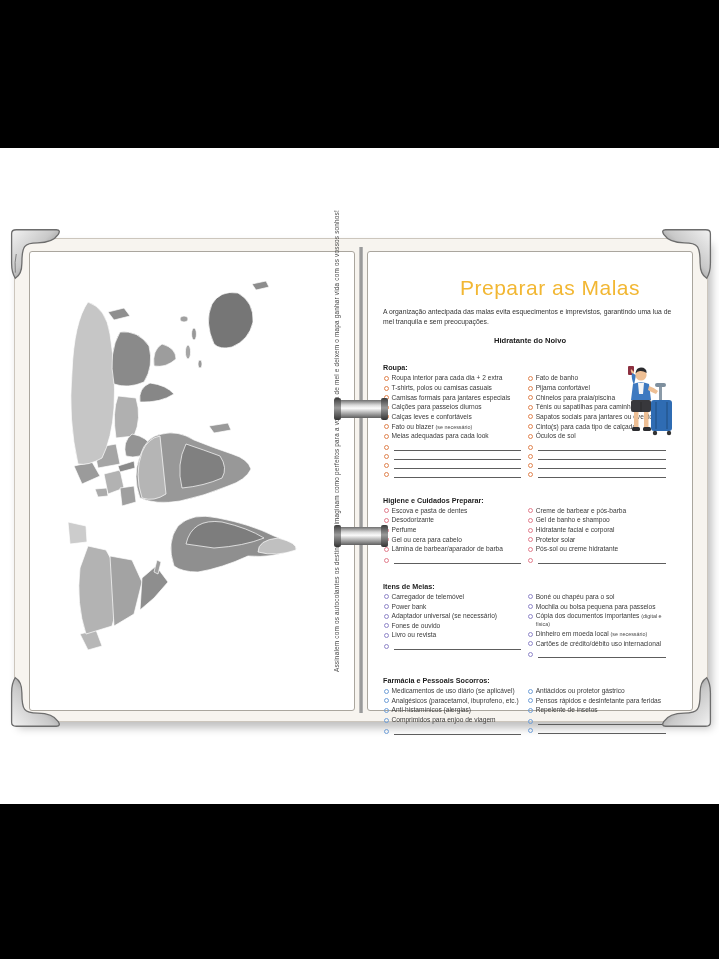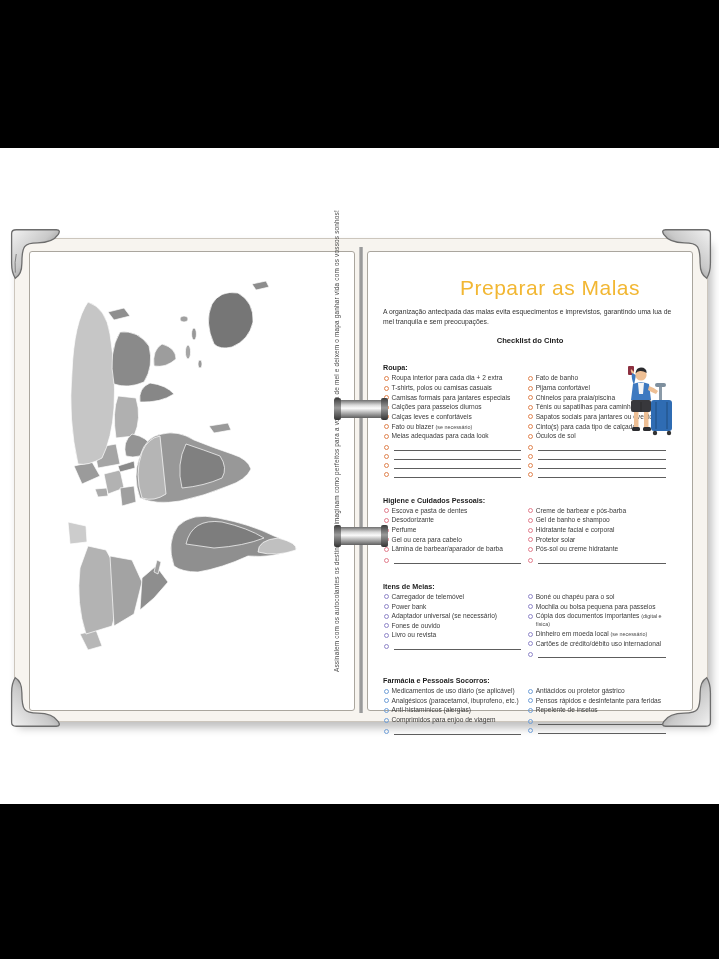--- a/index.html
+++ b/index.html
@@ -132,21 +132,21 @@
           </g>
         </svg>
       </div>
       <div class="map-caption">Assinalem com os autocolantes os destinos que imaginam como perfeitos para a vossa lua de mel e deixem o mapa ganhar vida com os vossos sonhos!</div>
     </div>
 
     <div class="page right">
       <div class="rp">
         <div class="rp-title">Preparar as Malas</div>
         <div class="rp-intro">A organização antecipada das malas evita esquecimentos e imprevistos, garantindo uma lua de mel tranquila e sem preocupações.</div>
-        <div class="rp-check">Checklist do Cinto</div>
+        <div class="rp-check">Hidratante do Noivo</div>
 
         <svg class="groom" viewBox="0 0 54 86">
 
           <rect x="37" y="24" width="3" height="16" fill="#8a9aa8"></rect>
           <rect x="33" y="21" width="11" height="4" rx="2" fill="#7e8f9e"></rect>
           <rect x="29" y="38" width="21" height="31" rx="3" fill="#2f6cb3"></rect>
           <line x1="34" y1="40" x2="34" y2="67" stroke="#24578f" stroke-width="1.4"></line>
           <line x1="45" y1="40" x2="45" y2="67" stroke="#24578f" stroke-width="1.4"></line>
           <circle cx="33" cy="71" r="2.2" fill="#333"></circle>
           <circle cx="47" cy="71" r="2.2" fill="#333"></circle>
@@ -259,21 +259,21 @@
                     <div class="bline"></div>
                   </div>
                   <div class="blank">
                     <div class="bullet" style="border-color: rgb(224, 131, 79);"></div>
                     <div class="bline"></div>
                   </div>
                 </div>
               </div>
             </div>
             <div class="section">
-              <div class="sec-heading">Higiene e Cuidados Pessoais:</div>
+              <div class="sec-heading">Higiene e Cuidados Preparar:</div>
               <div class="cols">
                 <div class="col">
                   <div class="item">
                     <div class="bullet" style="border-color: rgb(226, 125, 141);"></div>
                     <span class="itext">Escova e pasta de dentes</span>
                   </div>
                   <div class="item">
                     <div class="bullet" style="border-color: rgb(226, 125, 141);"></div>
                     <span class="itext">Desodorizante</span>
                   </div>

